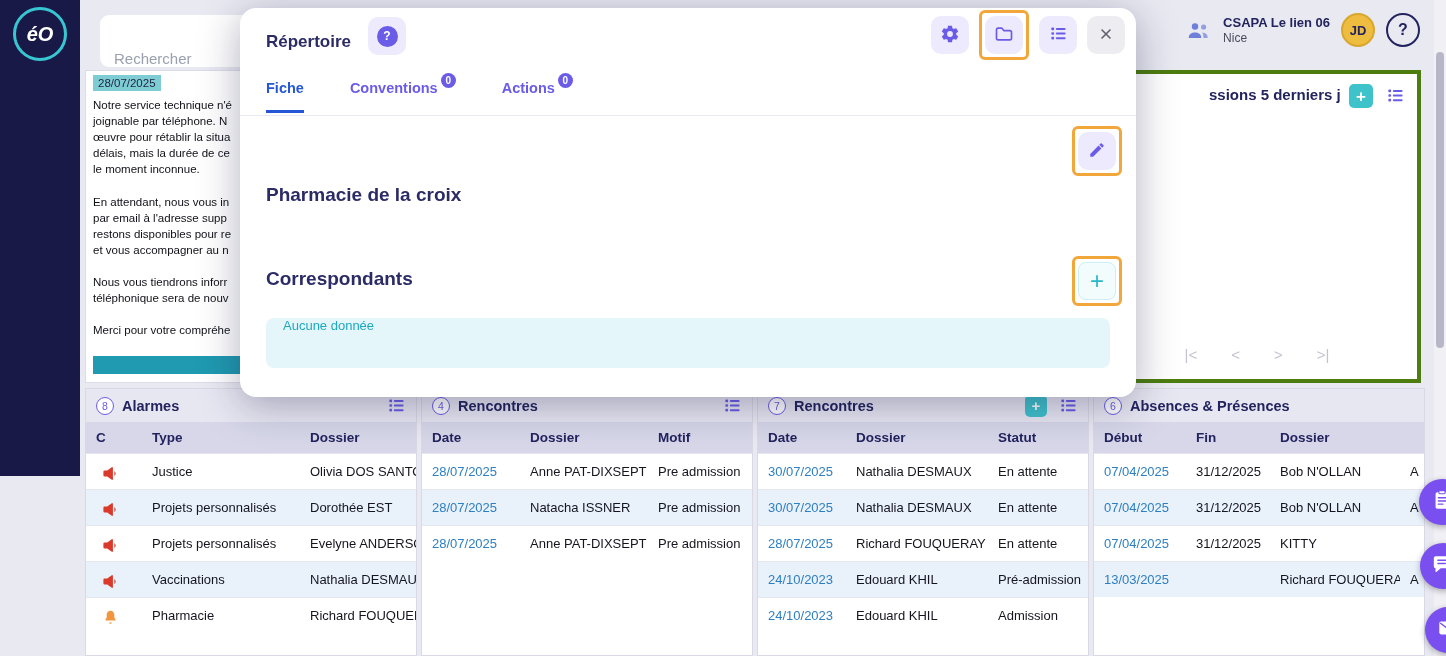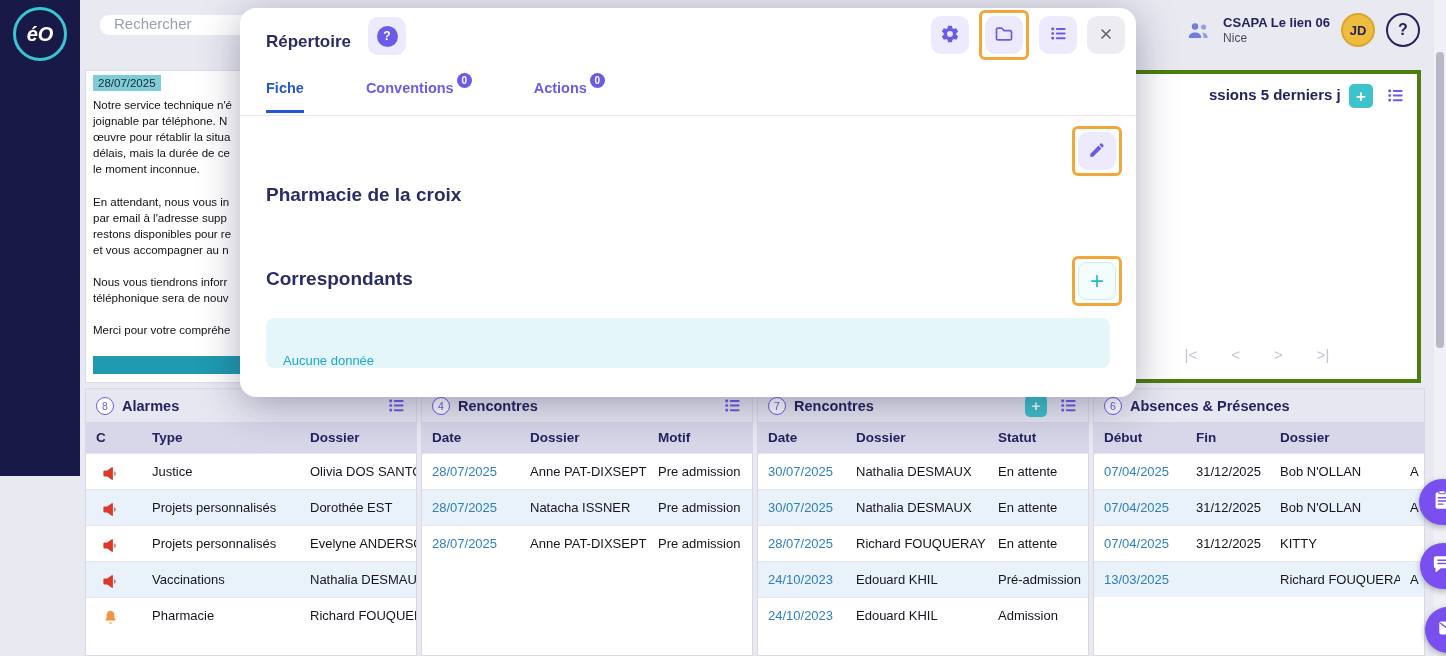--- a/index.html
+++ b/index.html
@@ -7,22 +7,22 @@
   body{font-family:"Liberation Sans",sans-serif}
   .stage{position:relative;width:1446px;height:656px;background:#e9e9f2;overflow:hidden}
 
   
   .sidebar{position:absolute;left:0;top:0;width:80px;height:476px;background:#191947;z-index:2}
   .logo{position:absolute;left:13px;top:7px;width:54px;height:54px;border-radius:50%;border:3px solid #38c7d2;
         display:flex;align-items:center;justify-content:center;color:#fff;font-weight:bold;font-style:italic;
         font-size:20px;cursor:pointer}
 
   
-  .search-box{position:absolute;left:100px;top:15px;width:160px;height:20px;background:#fff;border-radius:9px;
-        display:flex;align-items:flex-start;padding:0 14px;cursor:text}
+  .search-box{position:absolute;left:100px;top:15px;width:160px;height:52px;background:#fff;border-radius:9px;
+        display:flex;align-items:flex-end;padding:0 14px;cursor:text}
   .search-ph{color:#9aa0ae;font-size:15px}
   .org-cluster{position:absolute;right:26px;top:13px;display:flex;align-items:center;gap:11px;z-index:3}
   .people-ic{display:inline-flex;cursor:pointer}
   .org-name{font-size:13px;font-weight:bold;color:#23235f;white-space:nowrap}
   .org-city{font-size:12px;color:#4a4a5c;margin-top:1px}
   .avatar{width:34px;height:34px;border-radius:50%;background:#eebc3e;border:2px solid #d8a72e;color:#23235f;
         font-weight:bold;font-size:13px;display:flex;align-items:center;justify-content:center;cursor:pointer}
   .help-btn{width:34px;height:34px;border-radius:50%;border:2.5px solid #23235f;color:#23235f;font-weight:bold;
         font-size:16px;display:flex;align-items:center;justify-content:center;cursor:pointer}
 
@@ -91,35 +91,35 @@
   .m-title{position:absolute;left:26px;top:24px;font-size:17px;font-weight:bold;color:#2b2b66}
   .m-help{position:absolute;left:128px;top:9px;width:38px;height:38px;border-radius:10px;background:#eceafc;
         display:flex;align-items:center;justify-content:center;cursor:pointer;border:none}
   .m-help-circle{width:21px;height:21px;border-radius:50%;background:#6b5ce7;color:#fff;font-size:12px;font-weight:bold;
         display:flex;align-items:center;justify-content:center}
   .m-actions{position:absolute;right:11px;top:2px;height:50px;display:flex;align-items:center;gap:10px}
   .sq-btn{width:38px;height:38px;border:none;border-radius:10px;background:#eceafc;display:flex;align-items:center;
         justify-content:center;cursor:pointer;padding:0}
   .sq-btn.gray{background:#ededf1}
   .hl-box{display:inline-flex;border:3px solid #f2a73b;border-radius:6px;padding:3px;background:#fff}
-  .m-tabs{position:absolute;left:26px;top:72px;display:flex;gap:62px}
+  .m-tabs{position:absolute;left:26px;top:72px;display:flex;gap:46px}
   .m-tab{display:flex;align-items:flex-start;gap:3px;font-size:14.5px;font-weight:bold;color:#6b5ce7;
         padding-bottom:14px;cursor:pointer}
   .m-tab.active{color:#2456d6;border-bottom:3px solid #2456d6}
   .tab-badge{min-width:15px;height:15px;border-radius:8px;background:#6b5ce7;color:#fff;font-size:10px;
         display:inline-flex;align-items:center;justify-content:center;transform:translateY(-7px);padding:0 3px}
   .m-sep{position:absolute;left:0;top:107px;width:100%;height:1px;background:#e8e8f0}
   .pencil-box{position:absolute;right:14px;top:118px}
   .m-record{position:absolute;left:26px;top:176px;font-size:19px;font-weight:bold;color:#2b2b66}
   .m-section{position:absolute;left:26px;top:260px;font-size:19px;font-weight:bold;color:#2b2b66}
   .plus-box{position:absolute;right:14px;top:248px}
   .plus-btn.light{width:38px;height:38px;background:#f2fcfd;border:1px solid #cdeff2;border-radius:8px}
   .plus-btn.light .plus-ch{color:#2ab8c6;font-size:24px;font-weight:normal}
   .m-empty{position:absolute;left:26px;right:26px;top:310px;height:50px;background:#e4f6fa;border-radius:8px;
-        display:flex;align-items:flex-end;padding:0 17px}
+        display:flex;align-items:flex-start;padding:0 17px}
   .m-empty span{color:#1fa8c0;font-size:13px}
 </style>
 </head>
 <body>
 
 <div class="stage">
 
   <aside class="sidebar">
     <div class="logo">
       <span>éO</span>

